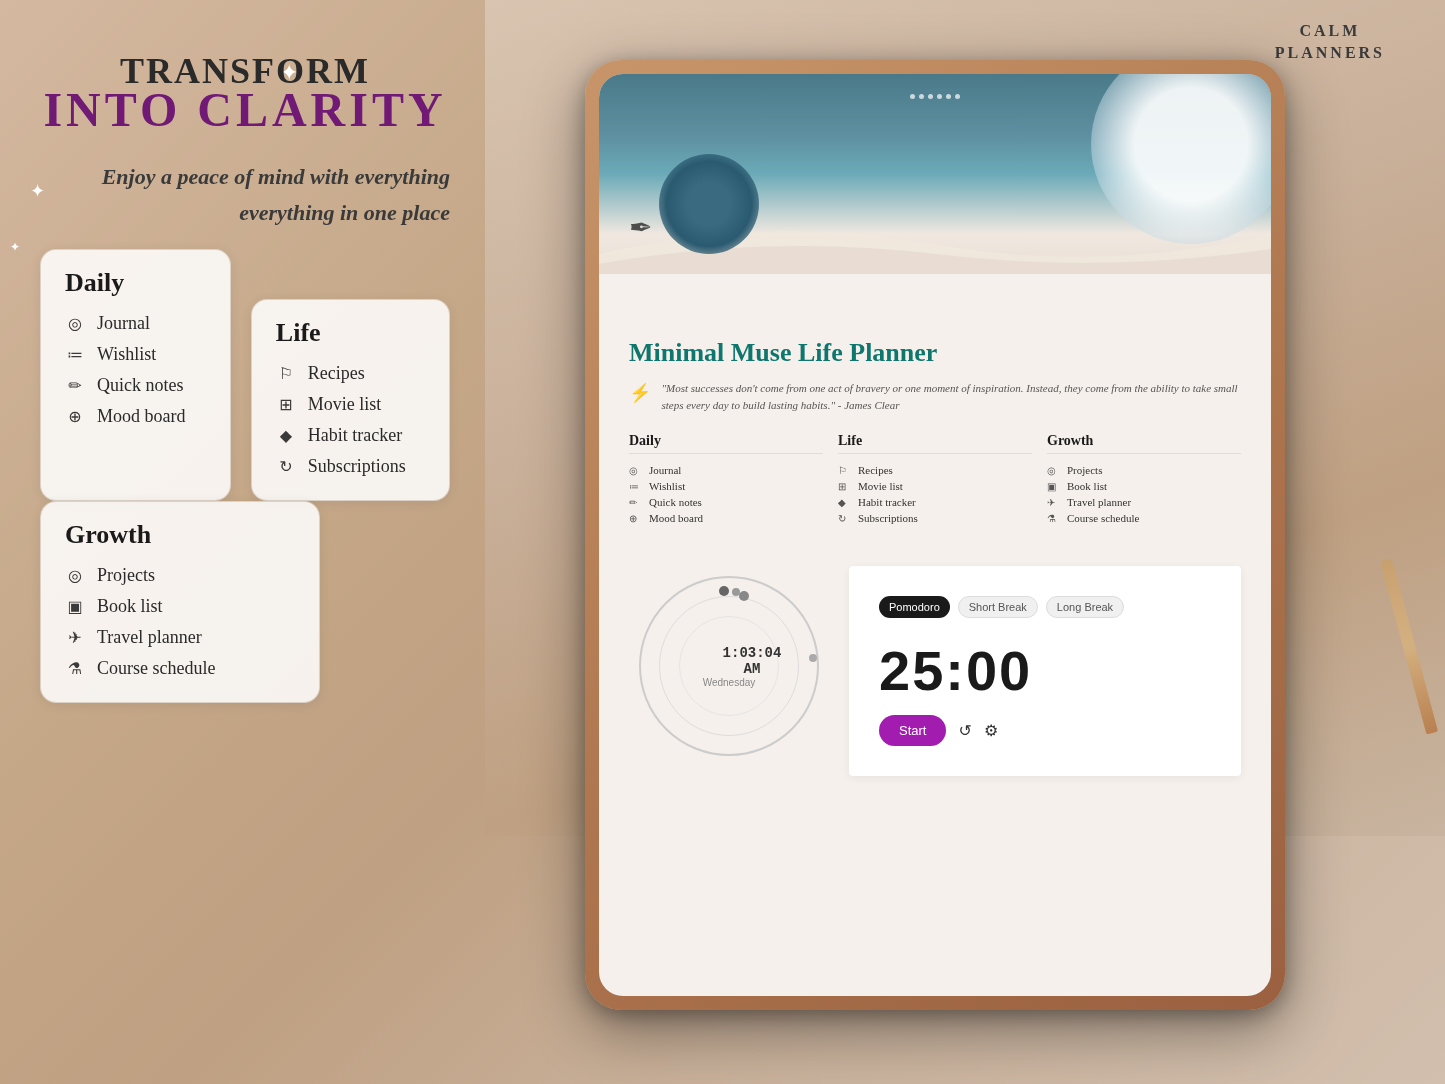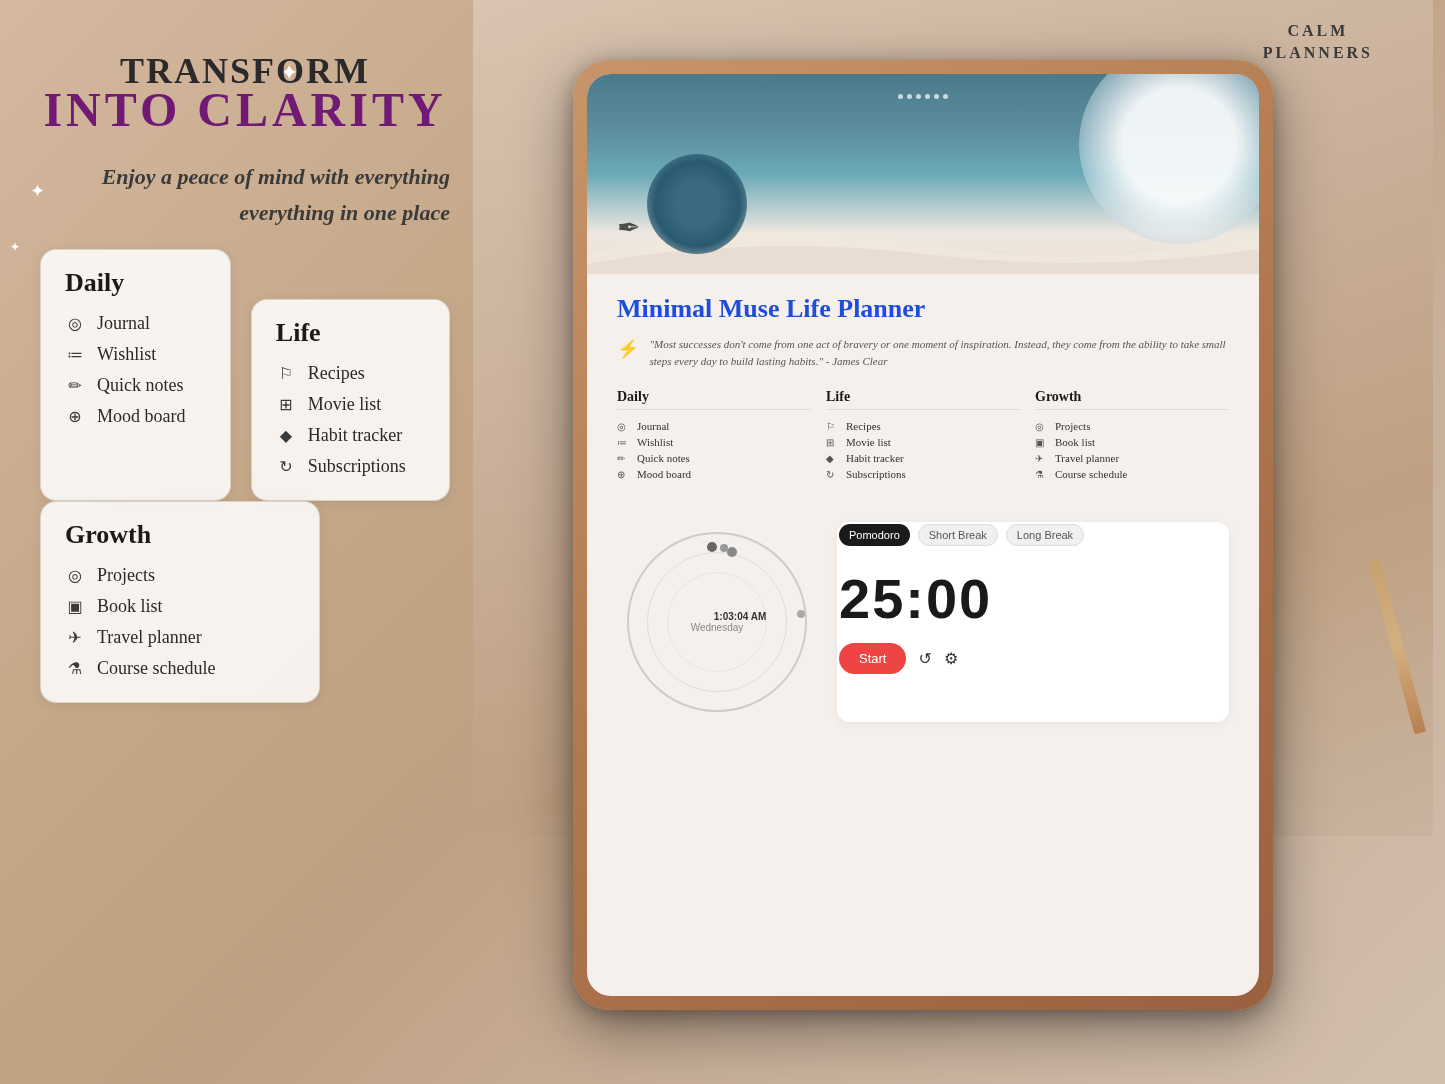--- a/index.html
+++ b/index.html
@@ -128,21 +128,21 @@
     }
 
     .growth-card {
       width: 260px;
       margin-top: -10px;
     }
 
     
     .right-panel {
       position: absolute;
-      right: 12px;
+      right: 0;
       top: 0;
       width: 960px;
       height: 836px;
     }
 
     
     .right-bg {
       position: absolute;
       inset: 0;
       background: linear-gradient(160deg, #d8c4b0 0%, #c9b09a 40%, #bfa082 70%, #c8b4a0 100%);
@@ -218,22 +218,23 @@
 
     
     .tablet-content {
       padding: 20px 30px;
     }
 
     .tablet-planner-title {
       font-family: Georgia, serif;
       font-size: 26px;
       font-weight: 800;
-      color: #1d4ed8;
+      color: #0f766e;
       margin-bottom: 12px;
+      margin-top: 44px;
     }
 
     .tablet-quote-block {
       display: flex;
       gap: 10px;
       margin-bottom: 20px;
       align-items: flex-start;
     }
 
     .tablet-quote-icon {
@@ -330,24 +331,24 @@
 
     .clock-center {
       position: absolute;
       top: 50%;
       left: 50%;
       transform: translate(-50%, -50%);
       text-align: center;
     }
 
     .clock-time {
-      font-size: 10px;
+      font-size: 14px;
       font-weight: 600;
       color: #333;
-      font-family: Liberation Sans, sans-serif;
+      font-family: Liberation Mono, monospace;
       margin-left: 46px;
     }
 
     .clock-day {
       font-size: 10px;
       color: #888;
       font-family: Arial, sans-serif;
     }
 
     .clock-dot1 {
@@ -376,23 +377,23 @@
       right: 12px;
       width: 8px;
       height: 8px;
       background: #aaa;
       border-radius: 50%;
     }
 
     
     .timer-section {
       flex: 1;
-      padding: 2px;
+      padding: 30px;
       background: #fff;
-      border-radius: 12px;
+      border-radius: 4px;
       box-shadow: 0 2px 8px rgba(0,0,0,0.06);
     }
 
     .timer-tabs {
       display: flex;
       gap: 8px;
       margin-bottom: 12px;
     }
 
     .timer-tab {
@@ -425,21 +426,21 @@
       margin-top: 20px;
     }
 
     .timer-controls {
       display: flex;
       align-items: center;
       gap: 12px;
     }
 
     .timer-start-btn {
-      background: #ef4444;
+      background: #a21caf;
       color: #fff;
       border: none;
       border-radius: 20px;
       padding: 8px 20px;
       font-size: 13px;
       font-family: Arial, sans-serif;
       cursor: pointer;
     }
 
     .timer-icon {

